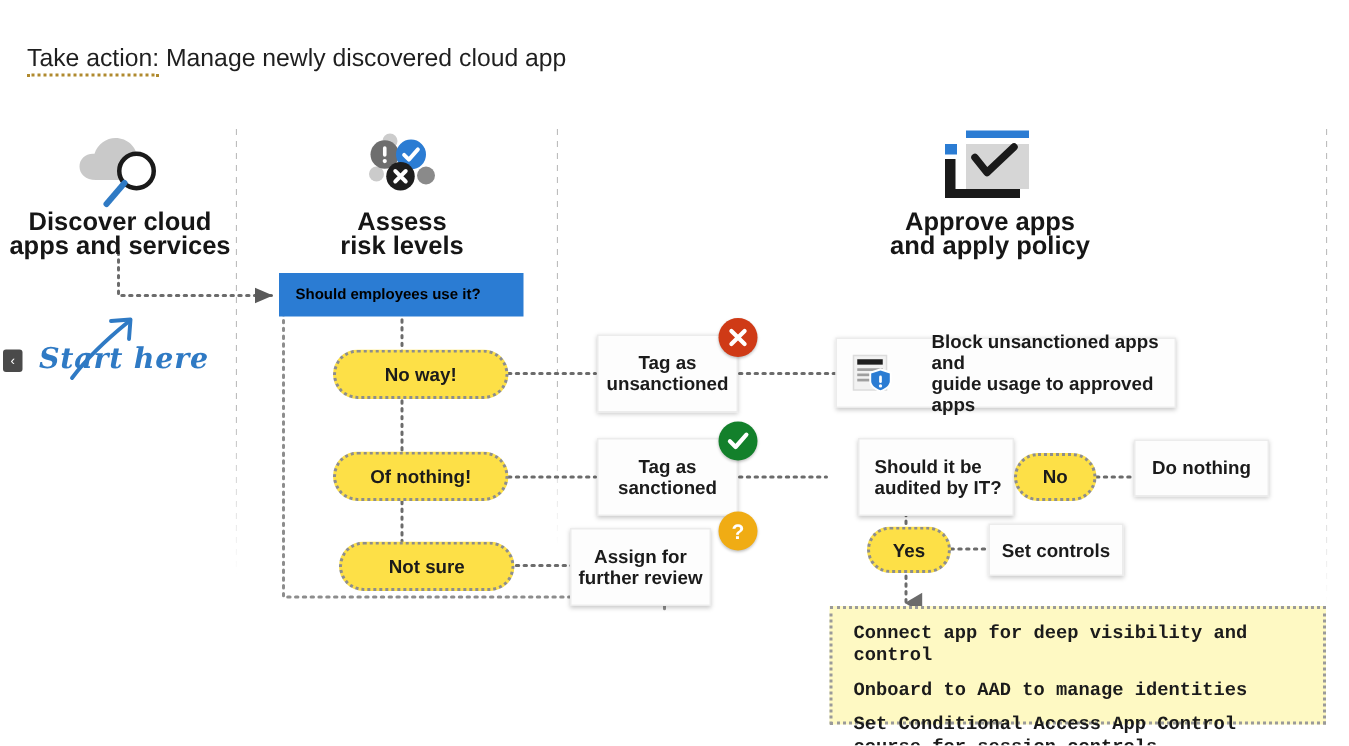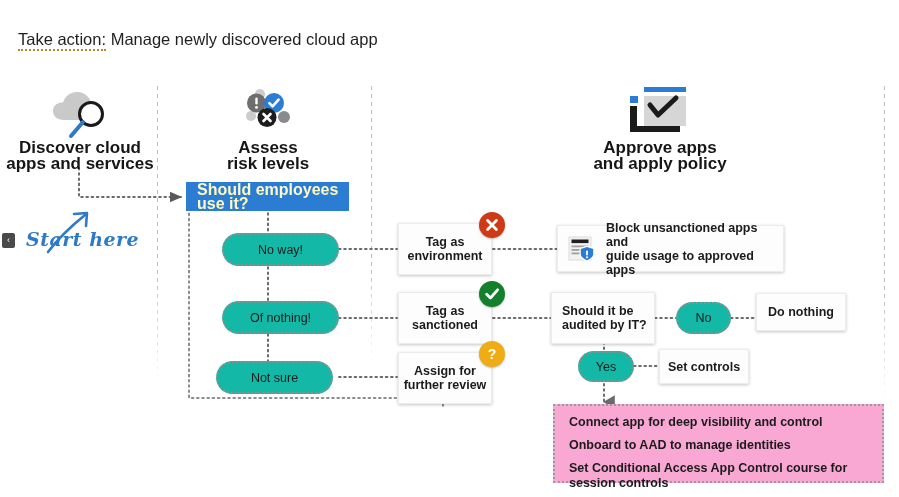--- a/index.html
+++ b/index.html
@@ -84,33 +84,33 @@
     position: absolute;
     box-sizing: border-box;
     display: flex;
     align-items: center;
     justify-content: center;
     text-align: center;
     line-height: 14px;
   }
   .node-blue {
     background: #2b7cd3;
-    color: #fef9c3;
-    font-size: 16px;
+    color: #000000;
+    font-size: 10px;
     font-weight: bold;
     justify-content: flex-start;
     padding-left: 11px;
     text-align: left;
   }
   .node-oval {
     border: 2px dotted #8d8d8d;
     border-radius: 18px;
-    background: #14b8a6;
+    background: #fde047;
     font-size: 12.5px;
-    font-weight: normal;
+    font-weight: bold;
     color: #1b1b1b;
   }
   .node-card {
     background: #fdfdfd;
     border: 1px solid #ececec;
     box-shadow: 0 1px 3px rgba(0,0,0,0.22);
     font-size: 12.5px;
     font-weight: bold;
     color: #1b1b1b;
   }
@@ -138,22 +138,23 @@
   .badge-x   { background: #cf3a16; }
   .badge-ok  { background: #13802b; }
   .badge-q   { background: #f0ac14; }
   .badge svg { display:block; }
 
   
   .action-panel {
     position: absolute;
     box-sizing: border-box;
     border: 2px dotted #9a9a9a;
-    background: #f9a8d4;
+    background: #fef9c3;
     padding: 9px 12px 8px 14px;
+    font-family: Liberation Mono, monospace;
   }
   .action-panel .line {
     font-size: 12.5px;
     font-weight: bold;
     color: #1b1b1b;
     line-height: 15px;
     margin-bottom: 8px;
   }
   .action-panel .line:last-child { margin-bottom: 0; }
 
@@ -304,79 +305,79 @@
   <div class="node node-blue" style="left:186px; top:182px; width:163px; height:29px;">
     <span>Should employees use it?</span>
   </div>
 
   <div class="node node-oval" style="left:222px; top:233px; width:117px; height:33px;">
     <span>No way!</span>
   </div>
   <div class="node node-oval" style="left:222px; top:301px; width:117px; height:33px;">
     <span>Of nothing!</span>
   </div>
-  <div class="node node-oval" style="left:216px; top:361px; width:117px; height:33px;">
+  <div class="node node-oval" style="left:226px; top:361px; width:117px; height:33px;">
     <span>Not sure</span>
   </div>
 
   <div class="node node-card" style="left:398px; top:223px; width:94px; height:52px;">
     <div>
       <div>Tag as</div>
-      <div>environment</div>
+      <div>unsanctioned</div>
     </div>
   </div>
   <div class="badge badge-x" style="left:479px; top:212px;">
     <svg width="26" height="26" viewBox="0 0 26 26" aria-hidden="true">
       <path d="M8.6,8.6 L17.4,17.4 M17.4,8.6 L8.6,17.4" stroke="#ffffff" stroke-width="2.8" stroke-linecap="round"></path>
     </svg>
   </div>
 
   <div class="node node-card" style="left:398px; top:292px; width:94px; height:52px;">
     <div>
       <div>Tag as</div>
       <div>sanctioned</div>
     </div>
   </div>
   <div class="badge badge-ok" style="left:479px; top:281px;">
     <svg width="26" height="26" viewBox="0 0 26 26" aria-hidden="true">
       <path d="M7.6,13.2 L11.4,17 L18.6,8.8" stroke="#ffffff" stroke-width="2.8" fill="none" stroke-linecap="round" stroke-linejoin="round"></path>
     </svg>
   </div>
 
-  <div class="node node-card" style="left:398px; top:352px; width:94px; height:52px;justify-content:center;">
+  <div class="node node-card" style="left:380px; top:352px; width:94px; height:52px;justify-content:center;">
     <div>
       <div>Assign for</div>
       <div>further review</div>
     </div>
   </div>
   <div class="badge badge-q" style="left:479px; top:341px;">
     <span>?</span>
   </div>
 
-  <div class="node node-card left-text" style="left:557px; top:225px; width:227px; height:47px; padding-left:0;">
+  <div class="node node-card left-text" style="left:557px; top:225px; width:227px; height:47px; padding-left:0;gap:15px;">
     <span class="icon-wrap" style="position:relative; left:0; margin:0 10px 0 10px;">
       <svg class="icon" width="28" height="26" viewBox="0 0 28 26" aria-hidden="true">
         <rect x="1" y="1" width="22" height="23" fill="#f2f2f2" stroke="#dcdcdc" stroke-width="1"></rect>
         <rect x="3.5" y="3.5" width="17" height="3.6" fill="#1f1f1f"></rect>
         <rect x="3.5" y="9.5" width="17" height="1.8" fill="#9f9f9f"></rect>
         <rect x="3.5" y="13" width="13" height="1.8" fill="#9f9f9f"></rect>
         <rect x="3.5" y="16.5" width="10" height="1.8" fill="#9f9f9f"></rect>
         <path d="M19,9.5 L26.5,12 L26.5,18 C26.5,21.4 23.2,24 19,25.6 C14.8,24 11.5,21.4 11.5,18 L11.5,12 Z" fill="#ffffff"></path>
         <path d="M19,11 L25.2,13 L25.2,18 C25.2,20.7 22.5,22.8 19,24.2 C15.5,22.8 12.8,20.7 12.8,18 L12.8,13 Z" fill="#2b7cd3"></path>
         <rect x="18.1" y="14.4" width="1.8" height="5" rx="0.9" fill="#ffffff"></rect>
         <circle cx="19" cy="21.3" r="1.1" fill="#ffffff"></circle>
       </svg>
     </span>
     <span>
       <span style="display:block;">Block unsanctioned apps and</span>
       <span style="display:block;">guide usage to approved apps</span>
     </span>
   </div>
 
-  <div class="node node-card left-text" style="left:551px; top:292px; width:104px; height:52px;">
+  <div class="node node-card left-text" style="left:572px; top:292px; width:104px; height:52px;">
     <div>
       <div>Should it be</div>
       <div>audited by IT?</div>
     </div>
   </div>
 
   <div class="node node-oval" style="left:676px; top:302px; width:55px; height:32px;">
     <span>No</span>
   </div>
 

